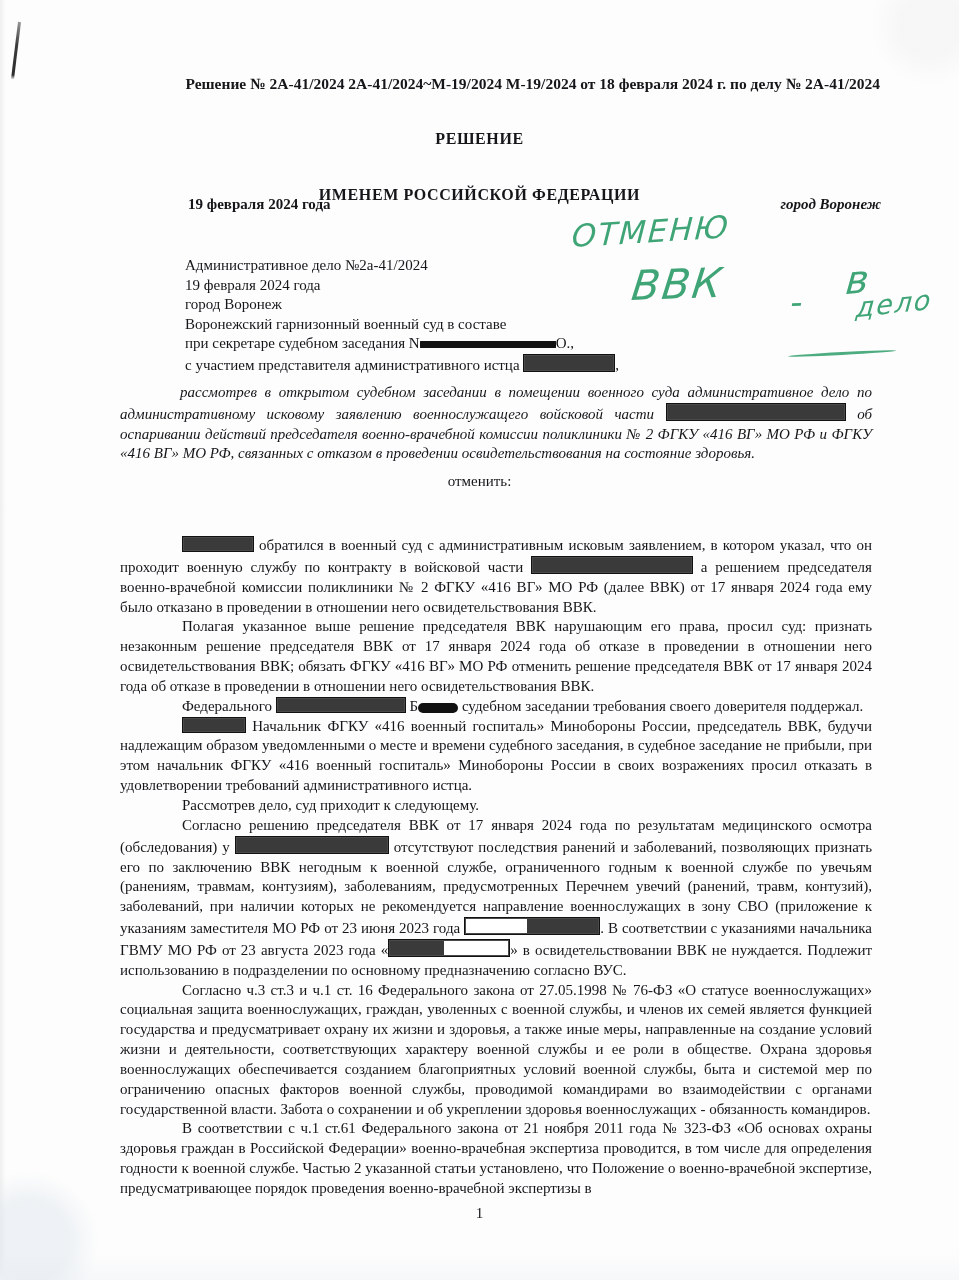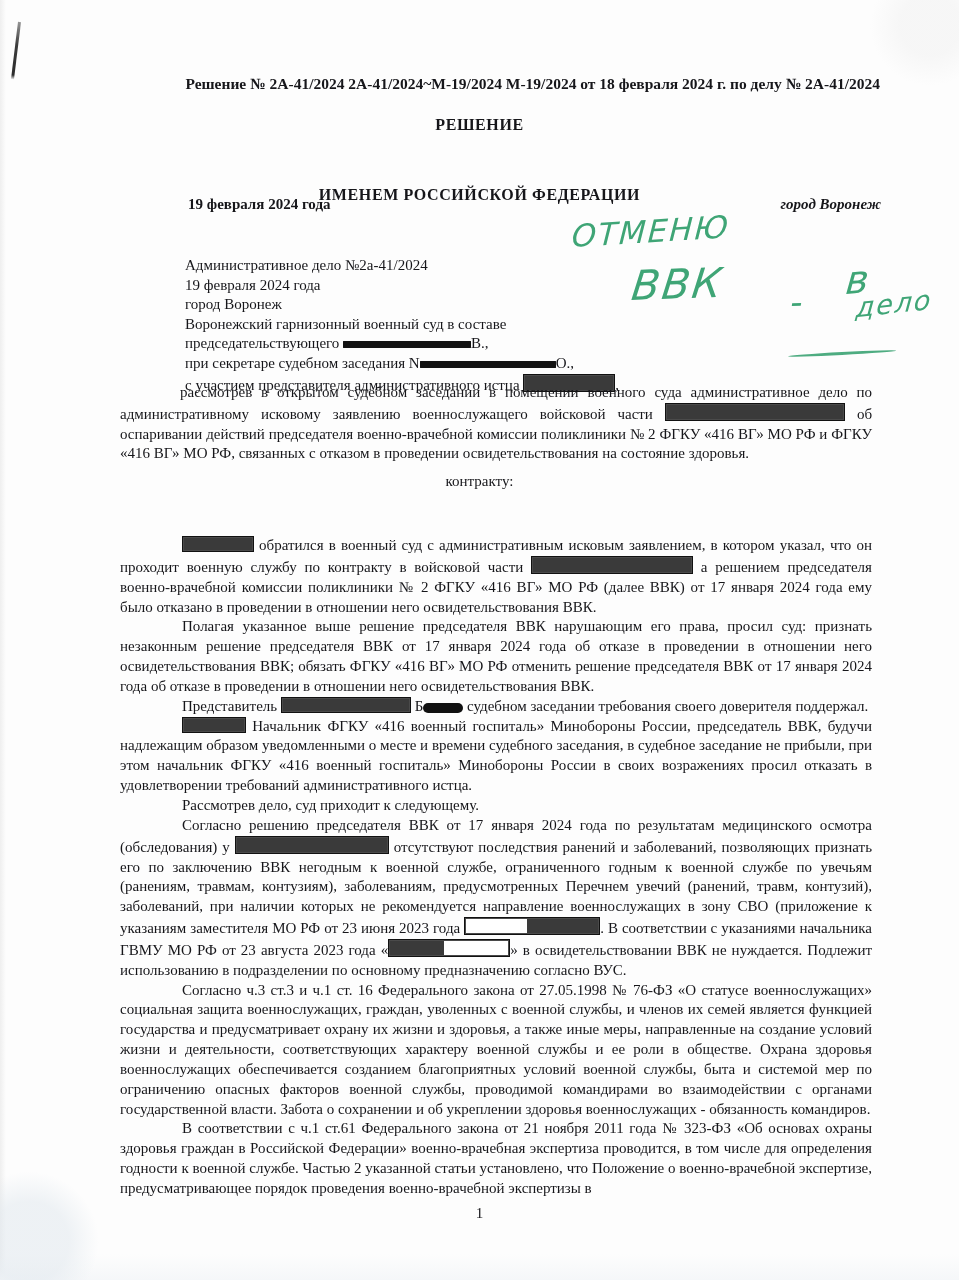--- a/index.html
+++ b/index.html
@@ -65,21 +65,21 @@
     text-indent: 58px;
   }
   .center-title {
     position: absolute;
     left: 0; right: 0;
     text-align: center;
     font-weight: bold;
     font-size: 16px;
     letter-spacing: .6px;
   }
-  #title-reshenie { top: 116px; }
+  #title-reshenie { top: 130px; }
   #title-imenem   { top: 162px; margin-top: 24px; }
 
   .datecity {
     position: absolute;
     left: 188px;
     right: 78px;
     top: 196px;
     display: flex;
     justify-content: space-between;
     font-weight: bold;
@@ -99,20 +99,21 @@
 
   .intro-para {
     position: absolute;
     left: 120px;
     top: 383px;
     width: 752px;
     font-size: 15px;
     line-height: 19.8px;
     text-align: justify;
     text-indent: 60px;
+    font-style: italic;
   }
 
   .ustanovil {
     position: absolute;
     left: 0; right: 0;
     top: 473px;
     text-align: center;
     font-size: 15px;
   }
 
@@ -255,55 +256,51 @@
   <div class="handwriting" id="hw-dash">-</div>
   <div class="handwriting" id="hw-v">в</div>
   <div class="handwriting" id="hw-delo">дело</div>
   <div class="hw-stroke"></div>
 
   <div class="preamble blur">
     <div class="ln">Административное дело №2а-41/2024</div>
     <div class="ln">19 февраля 2024 года</div>
     <div class="ln">город Воронеж</div>
     <div class="ln">Воронежский гарнизонный военный суд в составе</div>
-    <div class="ln">
-      <span>председательствующего</span>
-      <span class="redact scribble" style="width:128px"></span><span>В.,</span>
-    </div>
     <div class="ln">
       <span>при секретаре судебном заседания</span>
       <span>N</span><span class="redact scribble" style="width:136px"></span><span>О.,</span>
     </div>
     <div class="ln">
       <span>с участием представителя административного истца</span>
       <span class="redact tall" style="width:90px"></span><span>,</span>
     </div>
   </div>
 
   <div class="intro-para blur">
     <span>рассмотрев в открытом судебном заседании в помещении военного суда административное дело по административному исковому заявлению военнослужащего войсковой части</span>
     <span class="redact tall" style="width:178px"></span>
     <span>об оспаривании действий председателя военно-врачебной комиссии поликлиники № 2 ФГКУ «416 ВГ» МО РФ и ФГКУ «416 ВГ» МО РФ, связанных с отказом в проведении освидетельствования на состояние здоровья.</span>
   </div>
 
-  <div class="ustanovil blur">контракту:</div>
+  <div class="ustanovil blur">отменить:</div>
 
   <div class="body-text blur">
 
     <p>
       <span class="redact" style="width:70px"></span>
       <span>обратился в военный суд с административным исковым заявлением, в котором указал, что он проходит военную службу по контракту в войсковой части</span>
       <span class="redact tall" style="width:160px"></span>
       <span>а решением председателя военно-врачебной комиссии поликлиники № 2 ФГКУ «416 ВГ» МО РФ (далее ВВК) от 17 января 2024 года ему было отказано в проведении в отношении него освидетельствования ВВК.</span>
     </p>
 
     <p>Полагая указанное выше решение председателя ВВК нарушающим его права, просил суд: признать незаконным решение председателя ВВК от 17 января 2024 года об отказе в проведении в отношении него освидетельствования ВВК; обязать ФГКУ «416 ВГ» МО РФ отменить решение председателя ВВК от 17 января 2024 года об отказе в проведении в отношении него освидетельствования ВВК.</p>
 
     <p>
-      <span>Представитель</span>
+      <span>Федерального</span>
       <span class="redact" style="width:128px"></span>
       <span>Б</span><span class="redact blot" style="width:40px"></span>
       <span>судебном заседании требования своего доверителя поддержал.</span>
     </p>
 
     <p>
       <span class="redact" style="width:62px"></span>
       <span>Начальник ФГКУ «416 военный госпиталь» Минобороны России, председатель ВВК, будучи надлежащим образом уведомленными о месте и времени судебного заседания, в судебное заседание не прибыли, при этом начальник ФГКУ «416 военный госпиталь» Минобороны России в своих возражениях просил отказать в удовлетворении требований административного истца.</span>
     </p>
 

